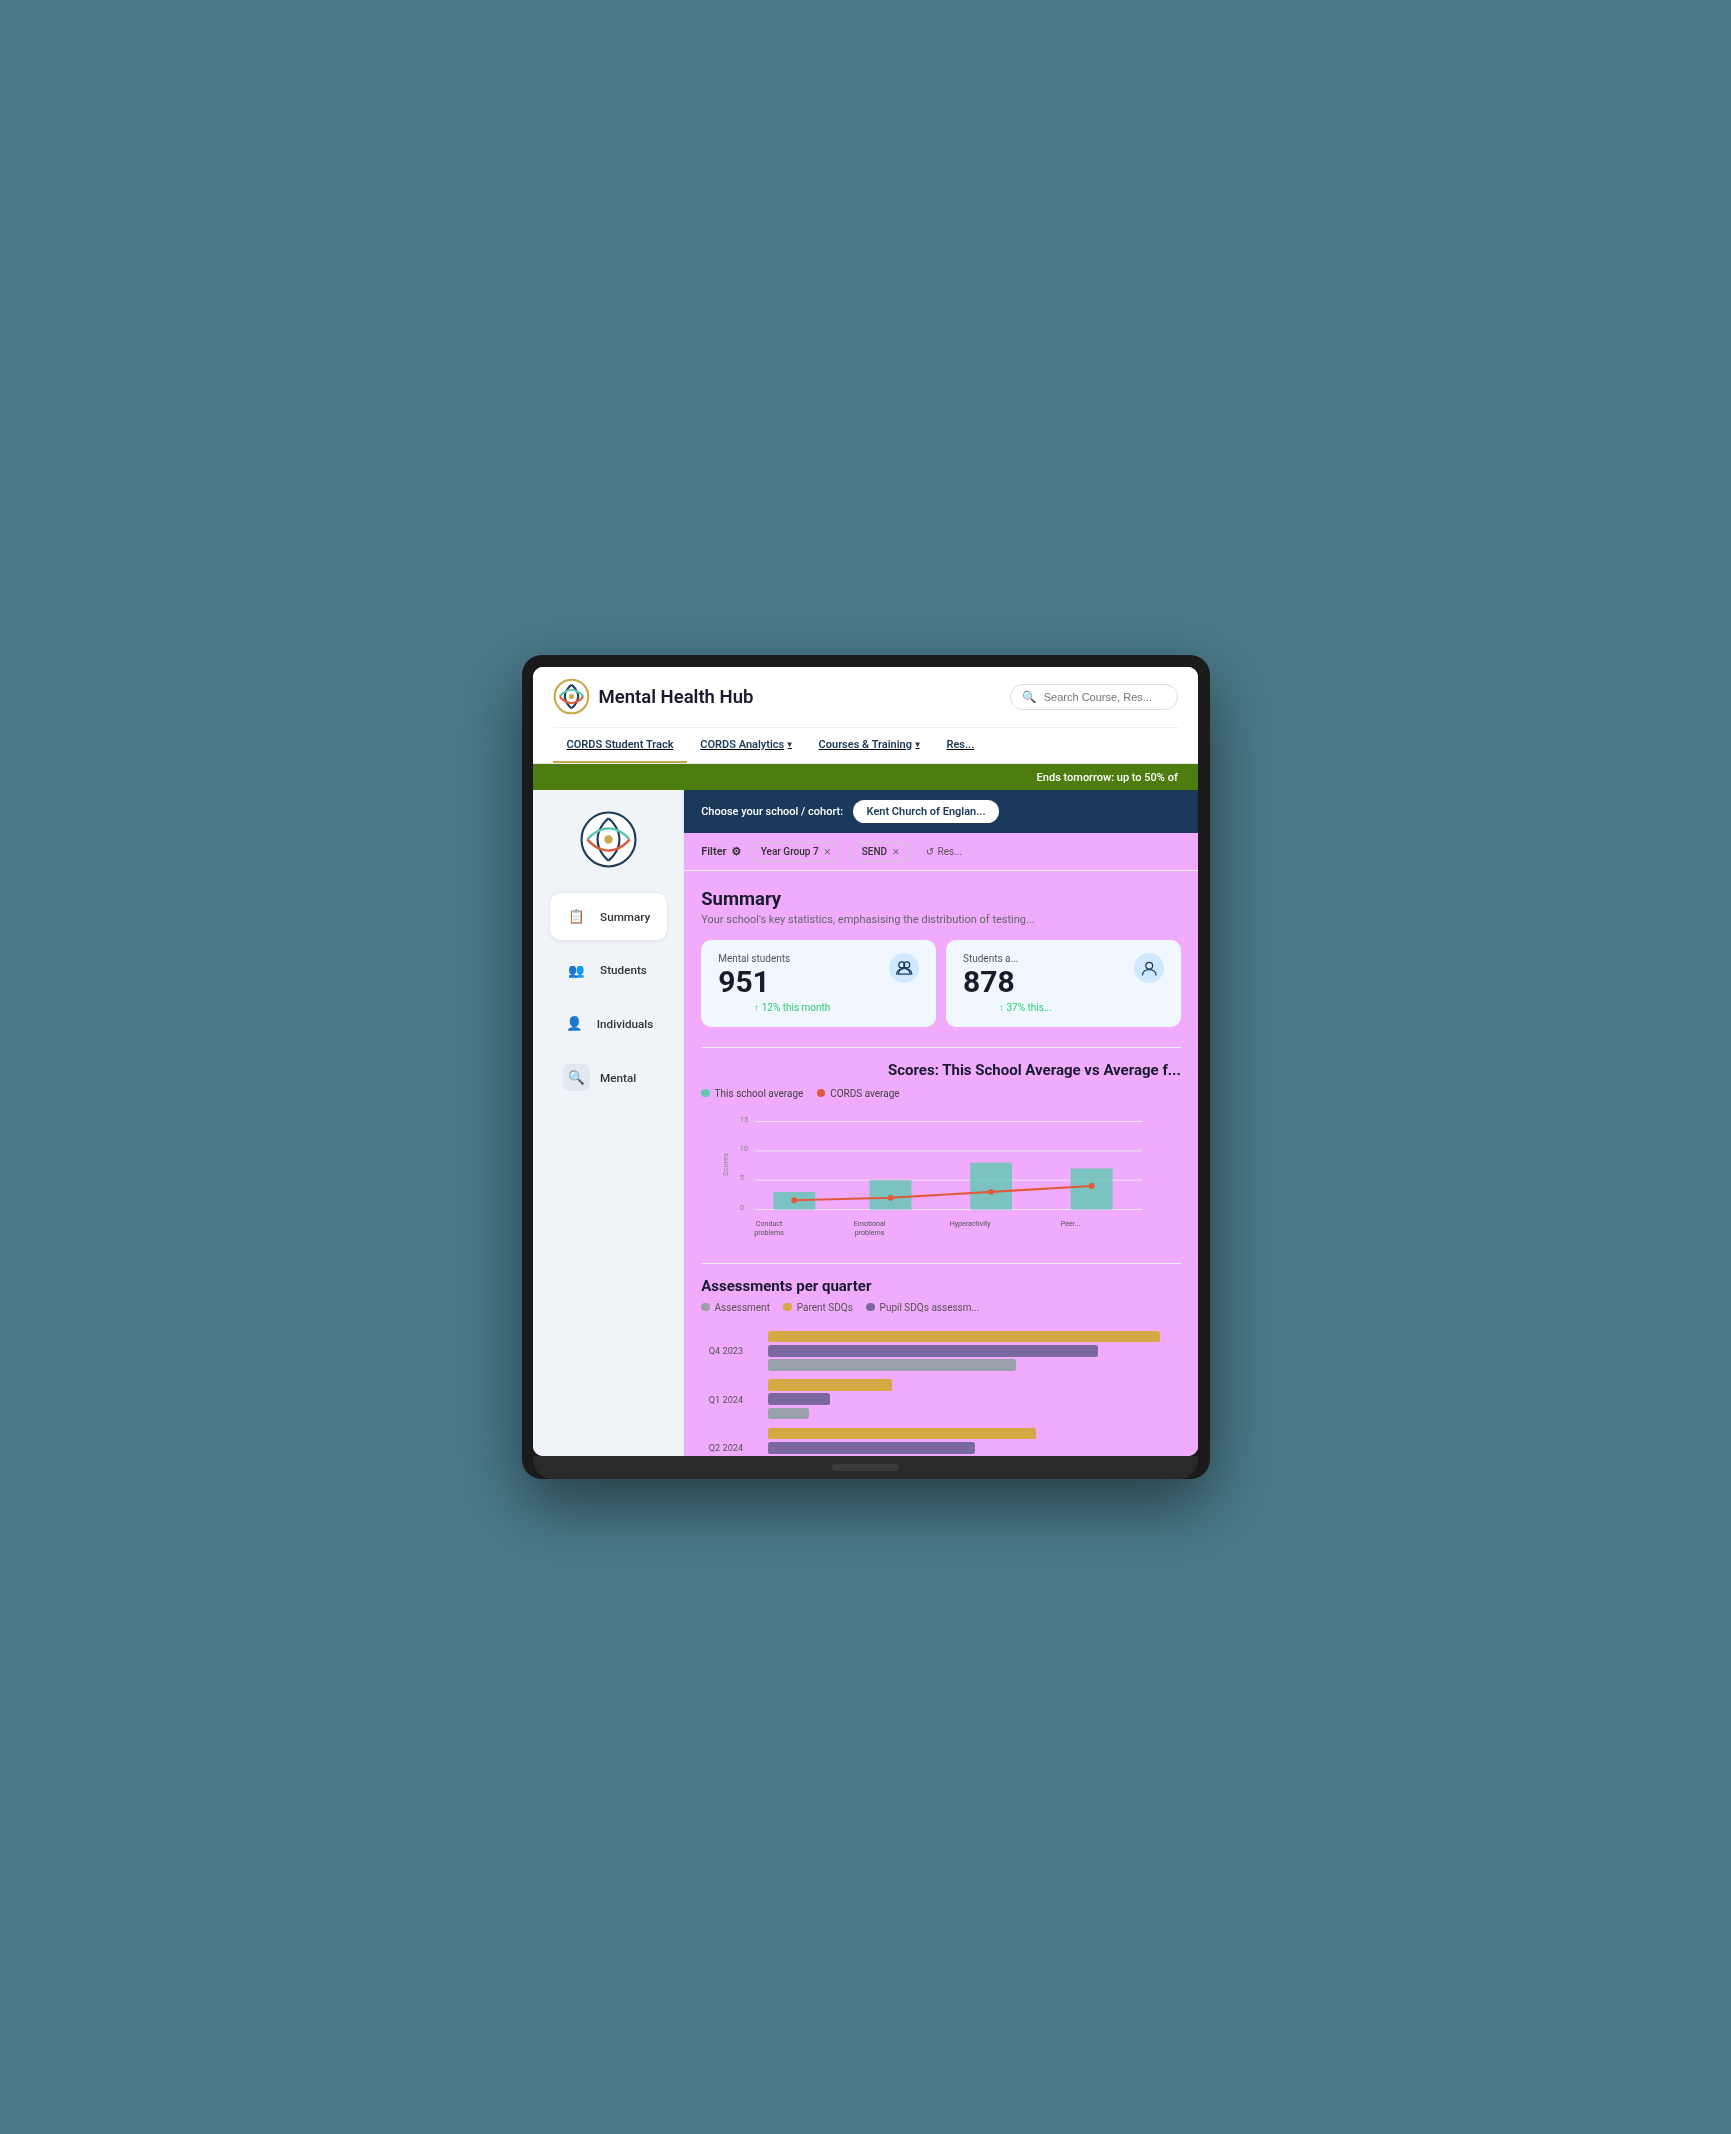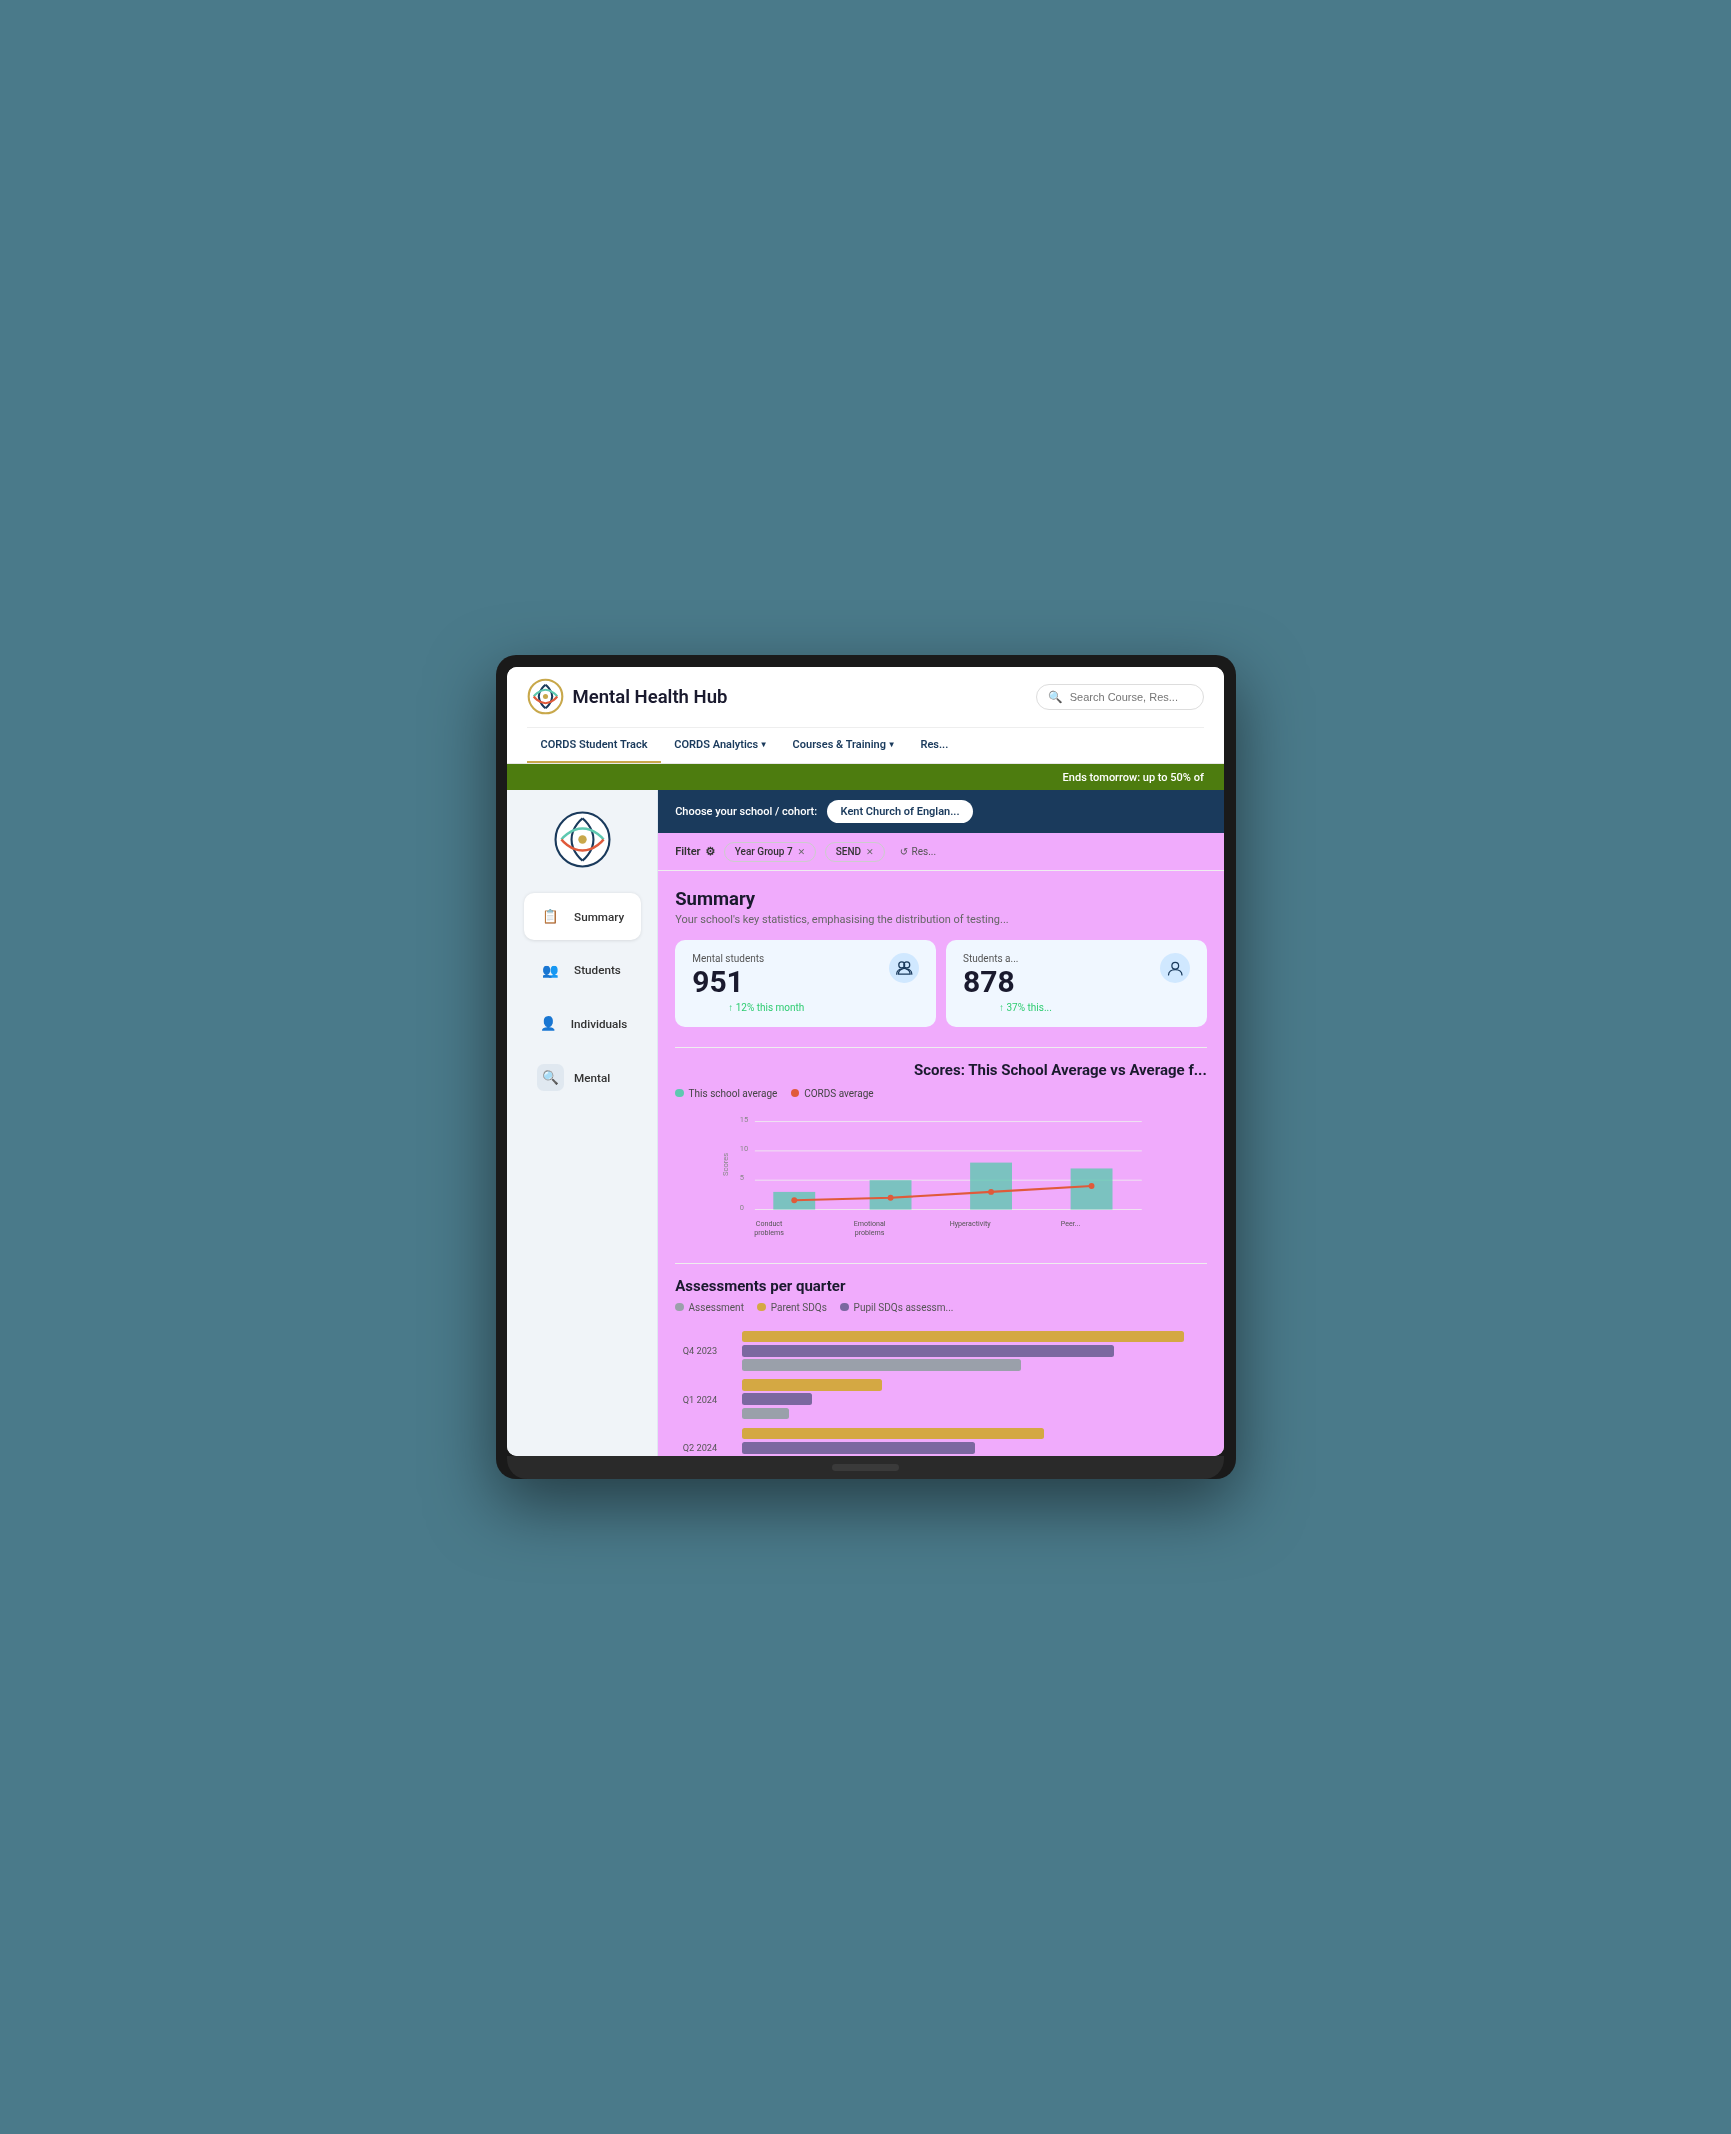--- a/index.html
+++ b/index.html
@@ -6,21 +6,21 @@
     body {
       background: #4a7a8a;
       min-height: 100vh;
       display: flex;
       align-items: center;
       justify-content: center;
       font-family: -apple-system, BlinkMacSystemFont, 'Segoe UI', Roboto, sans-serif;
     }
 
     .laptop-outer {
-      width: 740px;
+      width: 688px;
       background: #1a1a1a;
       border-radius: 20px;
       padding: 11.7px 11.7px 0 11.7px;
       box-shadow: 0 25px 67px rgba(0,0,0,0.5);
     }
     .laptop-screen {
       background: white;
       border-radius: 10px;
       overflow: hidden;
       height: 789px;
@@ -95,20 +95,21 @@
       color: #999;
       background: transparent;
       width: 117px;
     }
 
     .nav-bar {
       display: flex;
       align-items: center;
       gap: 0;
       border-top: 0.8px solid #eee;
+      text-decoration: underline;
     }
     .nav-item {
       padding: 10px 13.4px;
       font-size: 11px;
       font-weight: 600;
       color: #1a3a5c;
       cursor: pointer;
       display: flex;
       align-items: center;
       gap: 3.4px;

